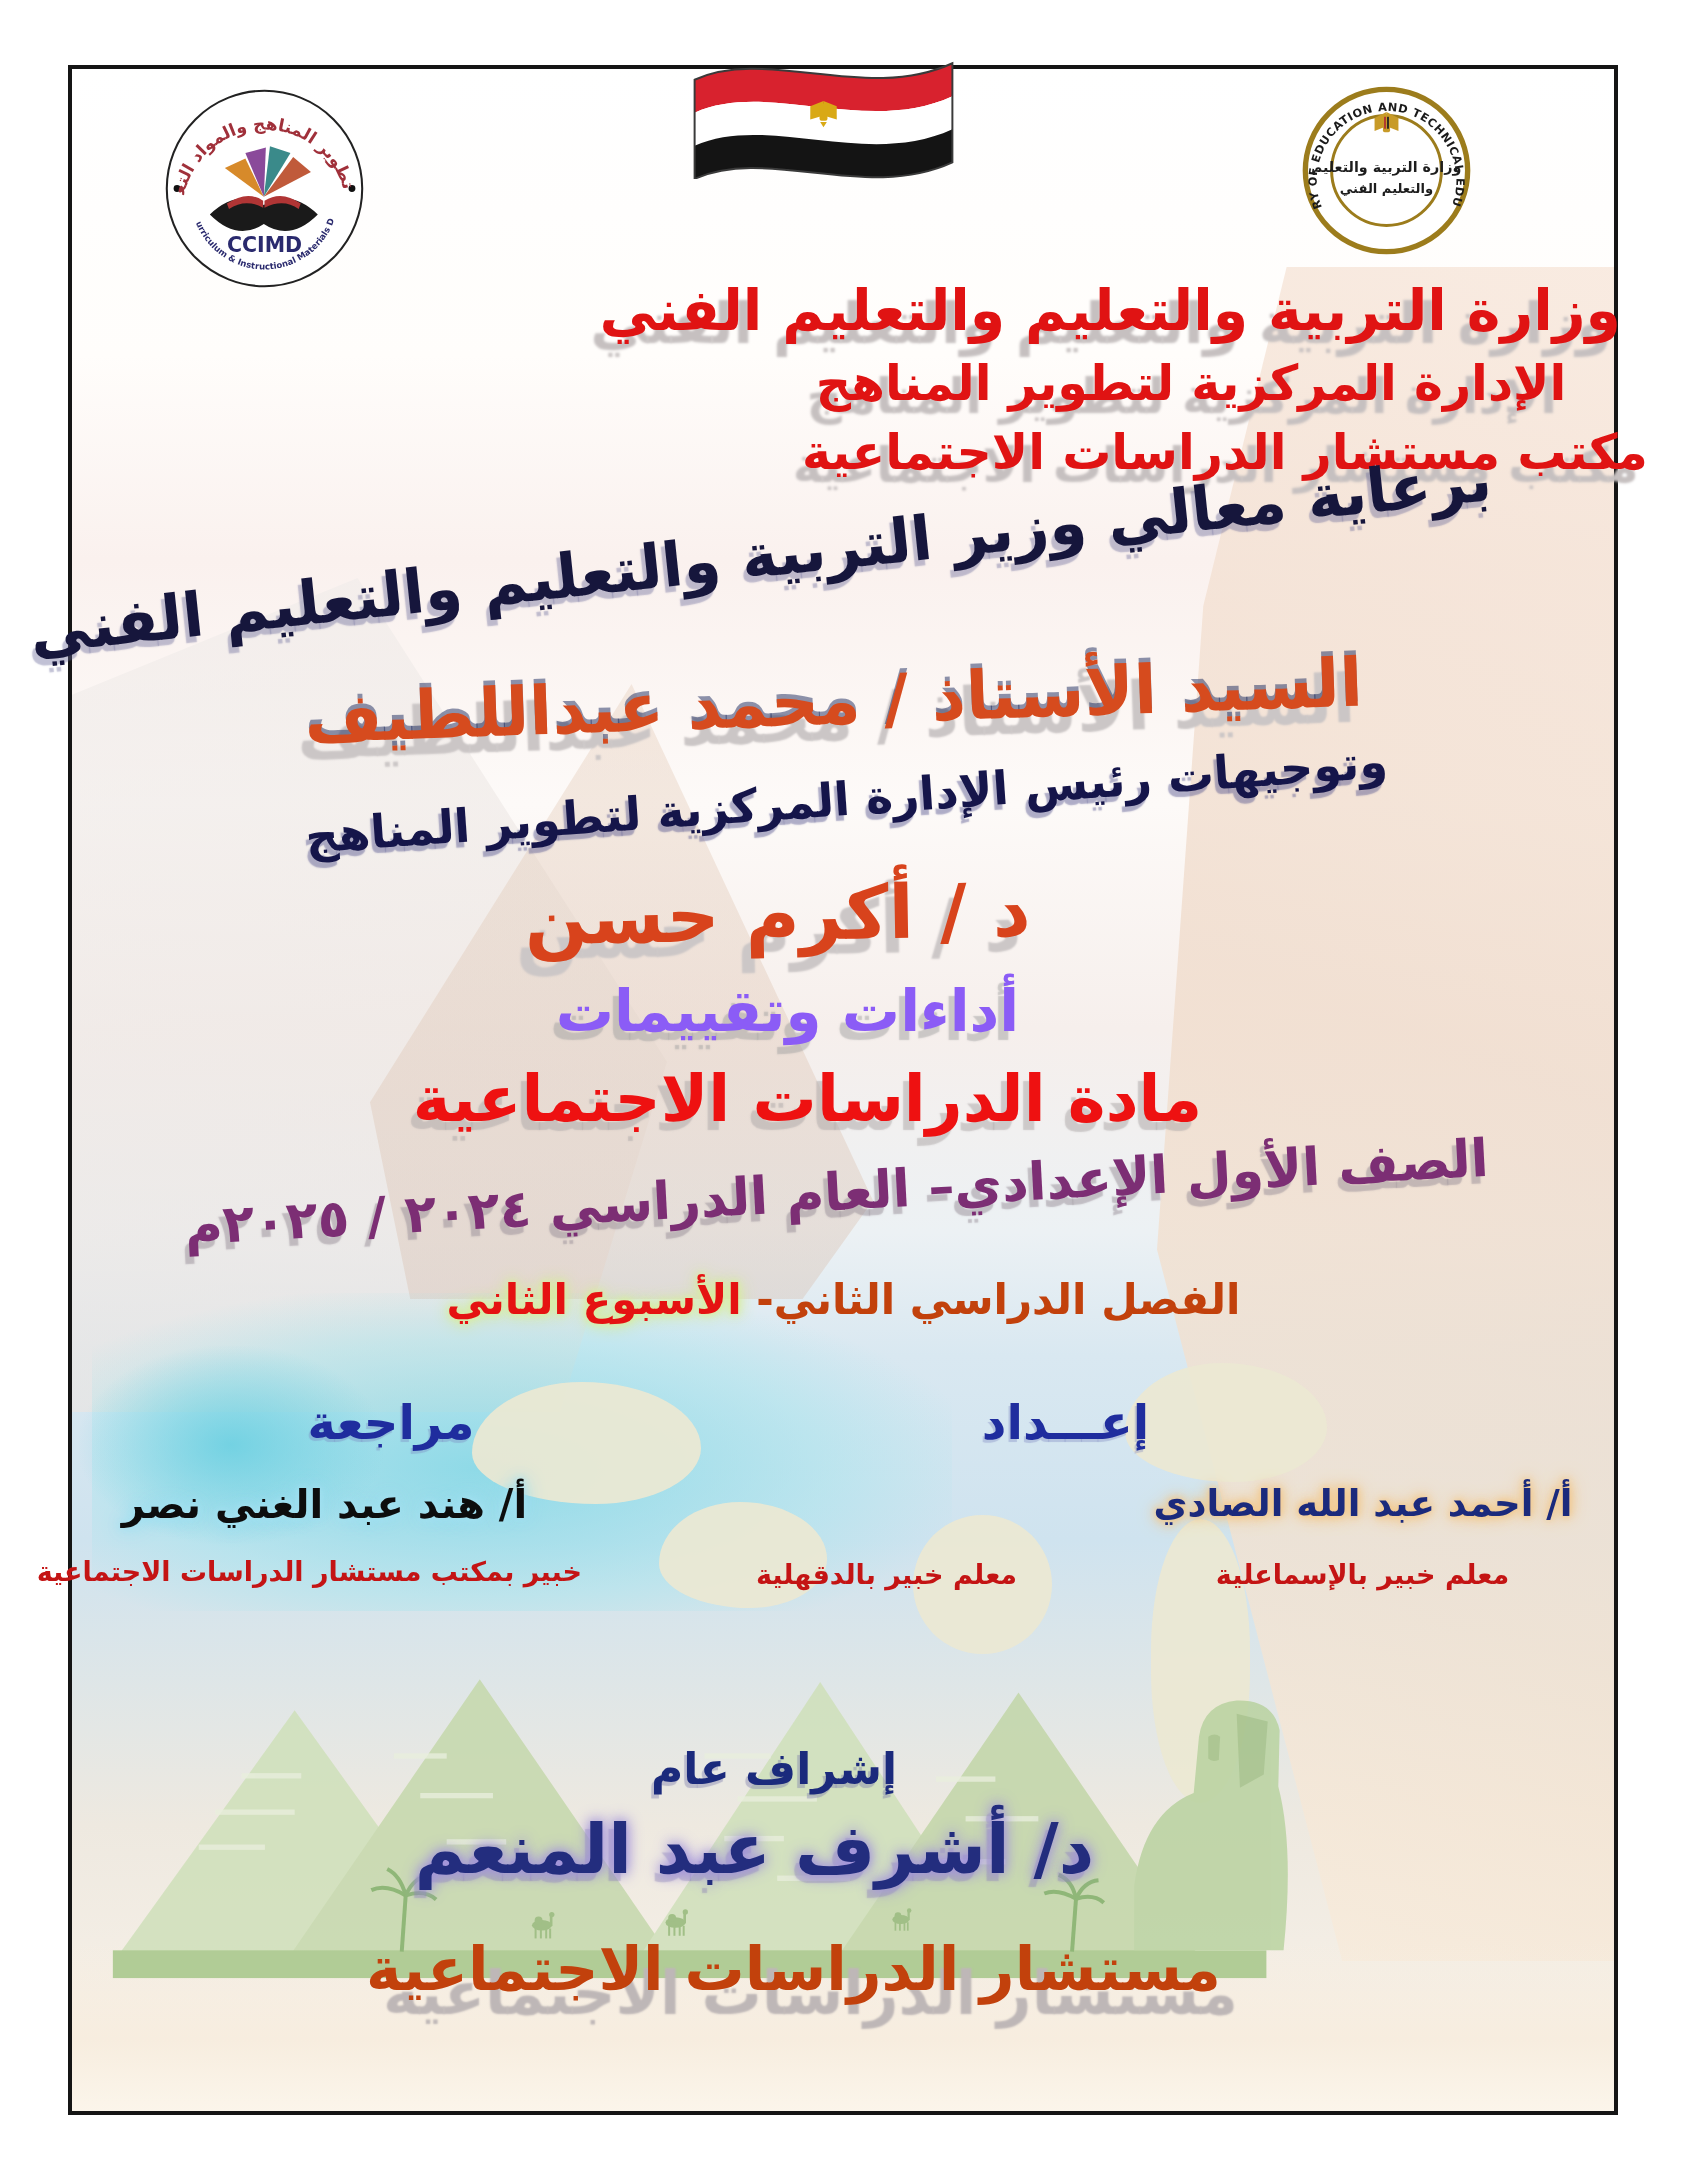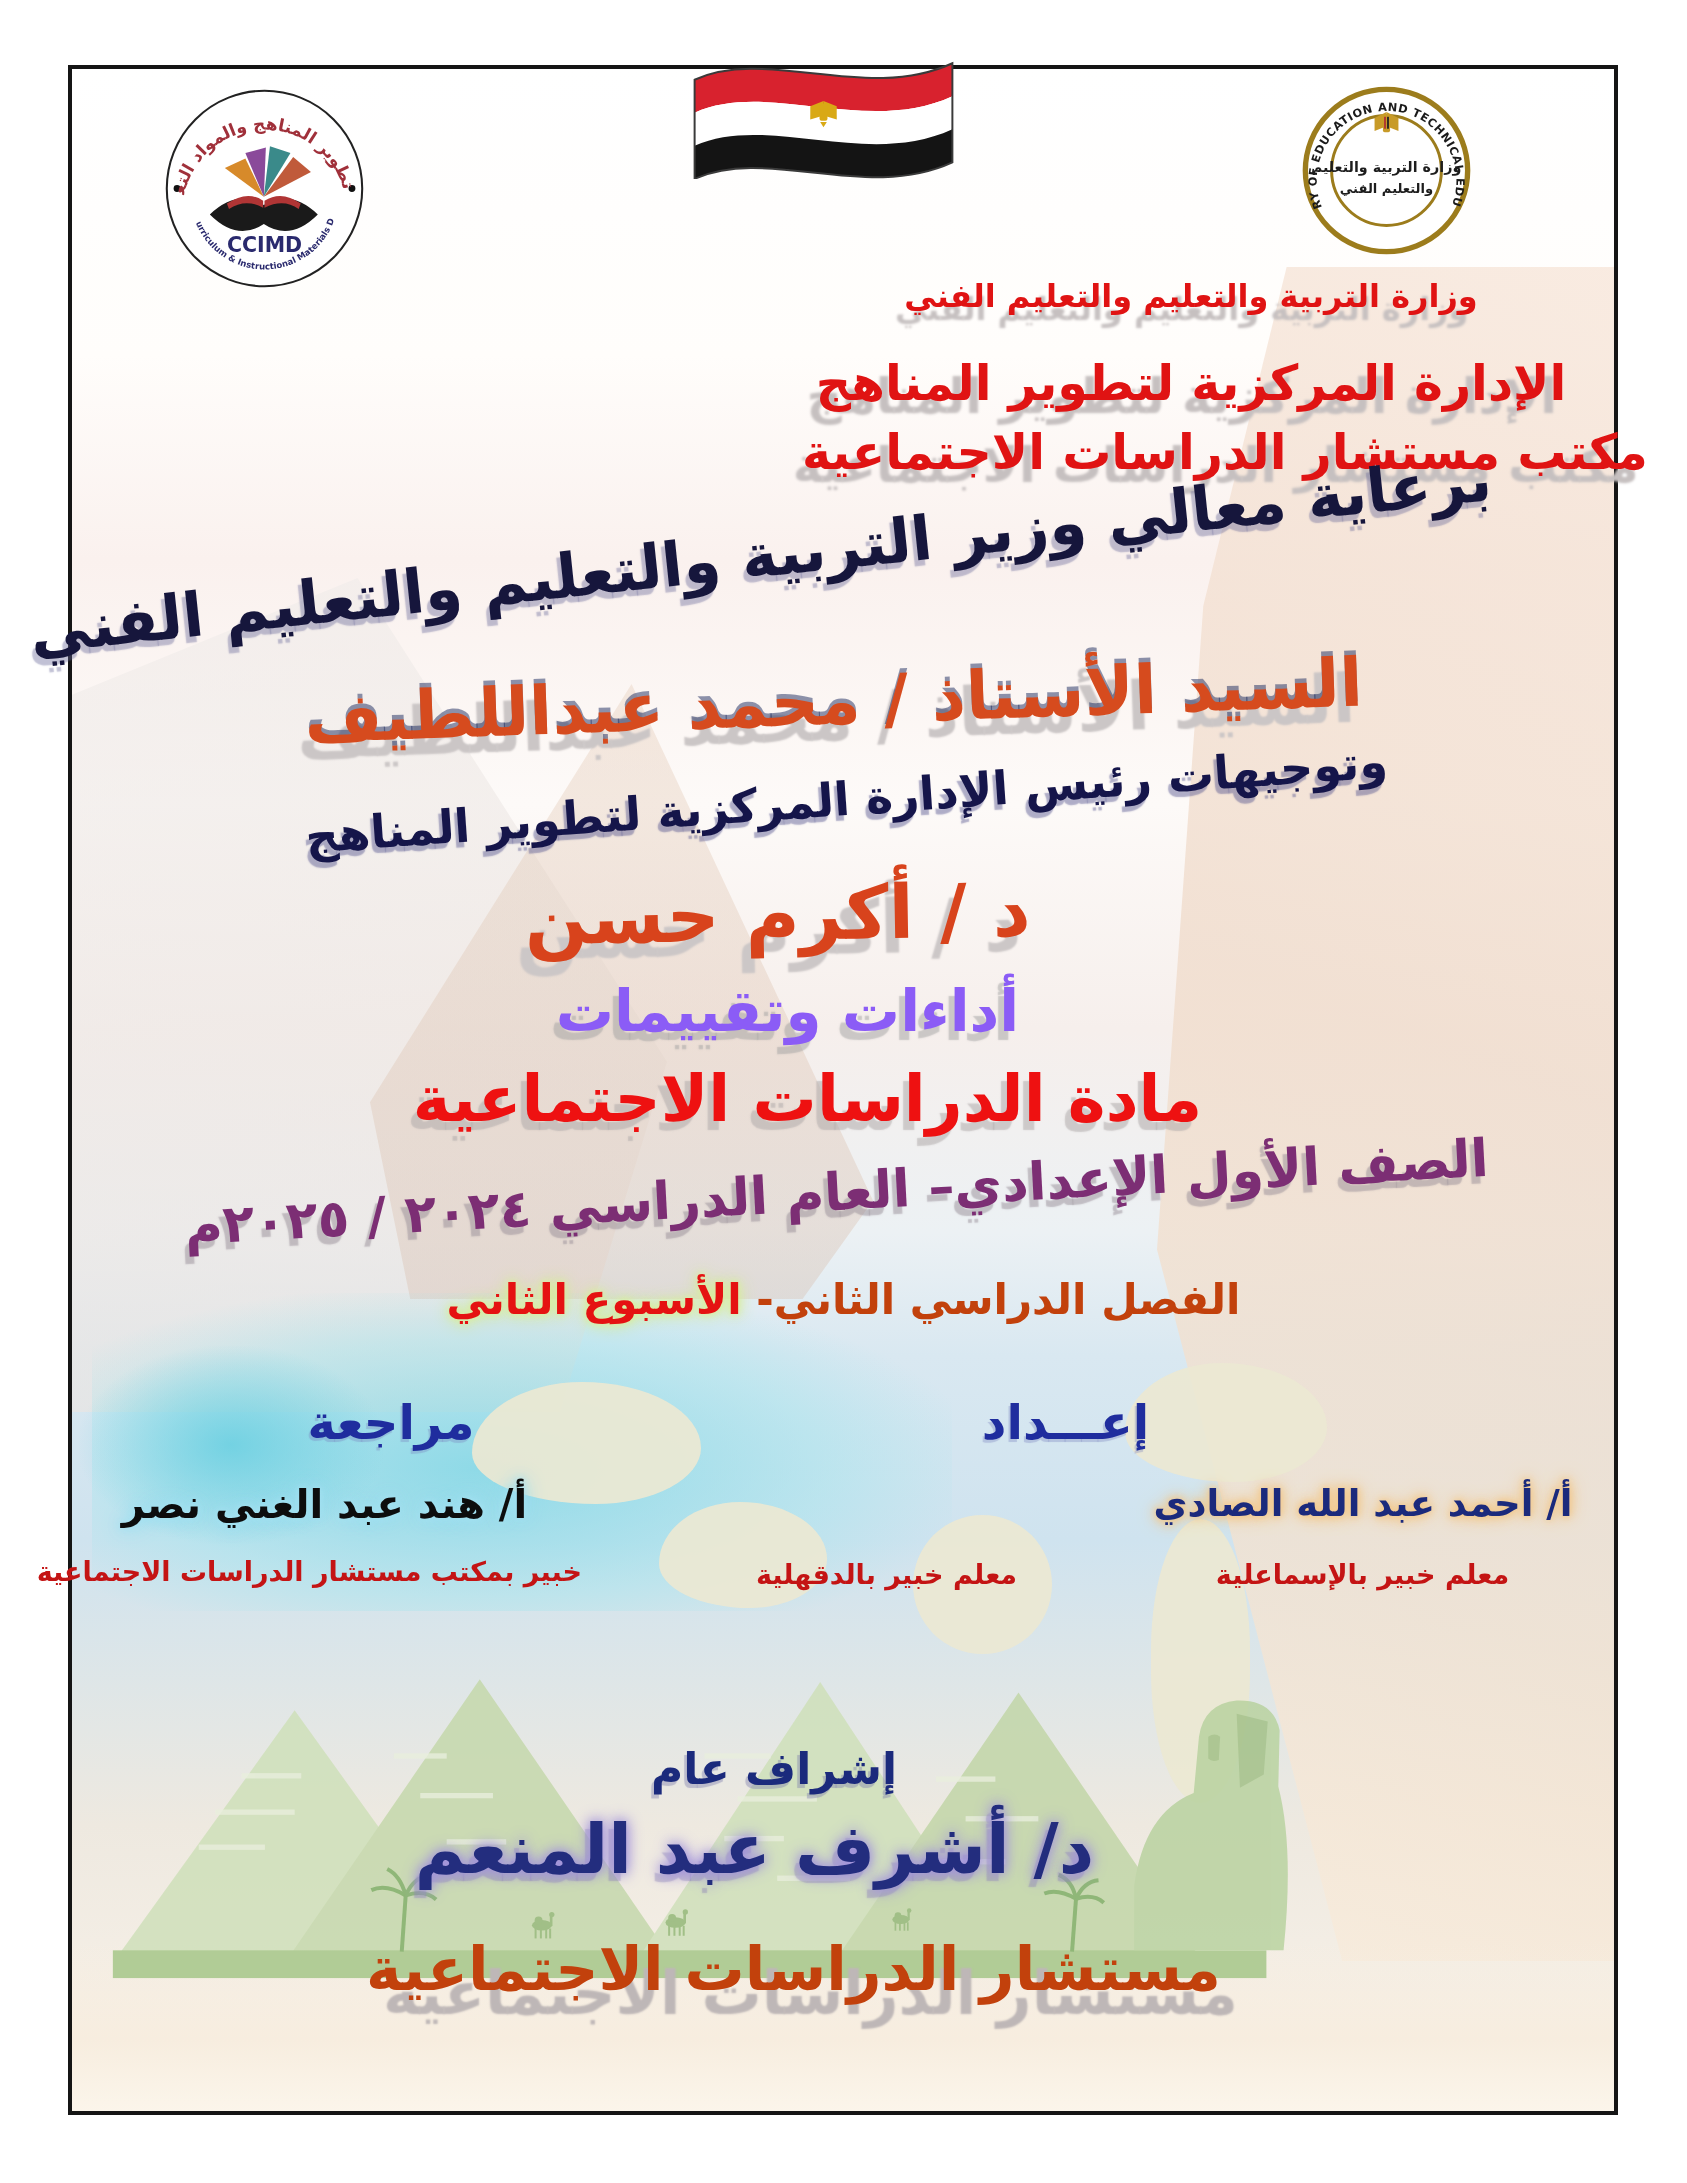--- a/index.html
+++ b/index.html
@@ -187,21 +187,21 @@
       <polygon points="150,52 130,62 130,84 150,76" fill="#c89b28"></polygon>
       <polygon points="150,52 170,62 170,84 150,76" fill="#c89b28"></polygon>
       <rect x="144" y="56" width="12" height="30" rx="3" fill="#c89b28"></rect>
       <rect x="146" y="60" width="3" height="20" fill="#b03030"></rect>
         <rect x="151" y="60" width="3" height="20" fill="#222"></rect>
     </g>
     <text x="150" y="152" text-anchor="middle" direction="rtl" font-size="24" font-weight="bold" fill="#1d1d1d" font-family="DejaVu Sans, sans-serif">وزارة التربية والتعليم</text>
     <text x="150" y="188" text-anchor="middle" direction="rtl" font-size="22" font-weight="bold" fill="#1d1d1d" font-family="DejaVu Sans, sans-serif">والتعليم الفني</text>
   </svg>
 
-  <div class="t hdr-red" style="left:761px;top:278px;width:860px;font-size:32px;">وزارة التربية والتعليم والتعليم الفني</div>
+  <div class="t hdr-red" style="left:761px;top:278px;width:860px;font-size:57px;">وزارة التربية والتعليم والتعليم الفني</div>
   <div class="t hdr-red" style="left:761px;top:356px;width:860px;font-size:49px;">الإدارة المركزية لتطوير المناهج</div>
   <div class="t hdr-red" style="left:795px;top:425px;width:860px;font-size:49px;">مكتب مستشار الدراسات الاجتماعية</div>
 
   <div class="t pat" style="left:172px;top:513px;width:1323px;font-size:61px;">برعاية معالي وزير التربية والتعليم والتعليم الفني</div>
   <div class="t minister" style="left:172px;top:663px;width:1323px;font-size:67px;">السيد الأستاذ / محمد عبداللطيف</div>
   <div class="t directions" style="left:185px;top:773px;width:1323px;font-size:46px;">وتوجيهات رئيس الإدارة المركزية لتطوير المناهج</div>
   <div class="t akram" style="left:116px;top:872px;width:1323px;font-size:74px;">د / أكرم حسن</div>
 
   <div class="t adaat" style="left:126px;top:978px;width:1323px;font-size:58px;">أداءات وتقييمات</div>
   <div class="t mada" style="left:146px;top:1063px;width:1323px;font-size:64px;">مادة الدراسات الاجتماعية</div>

